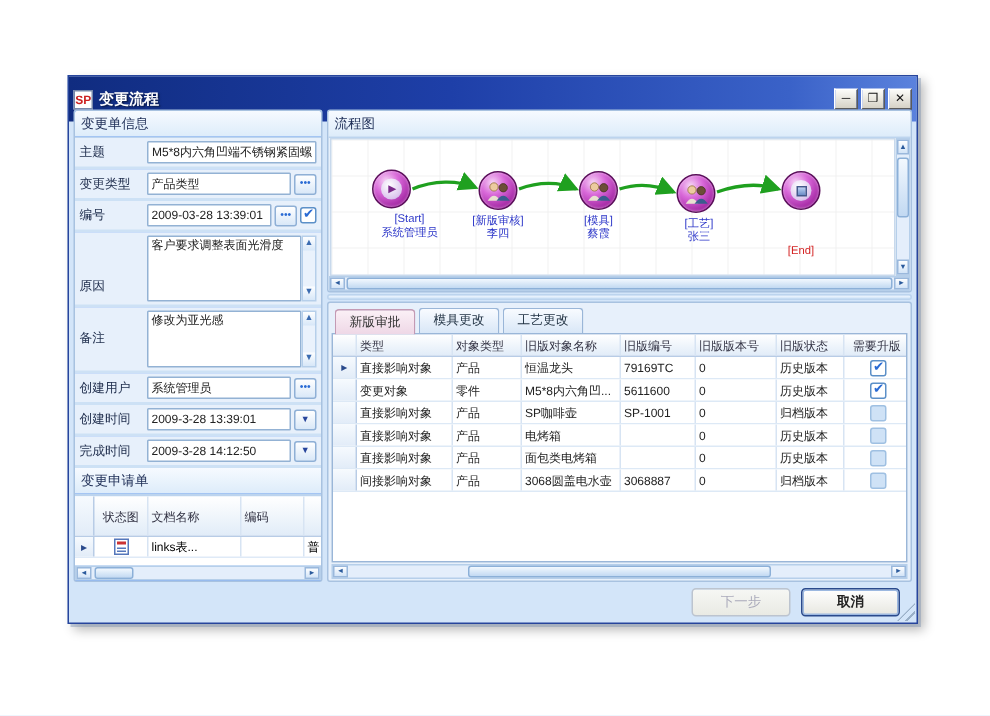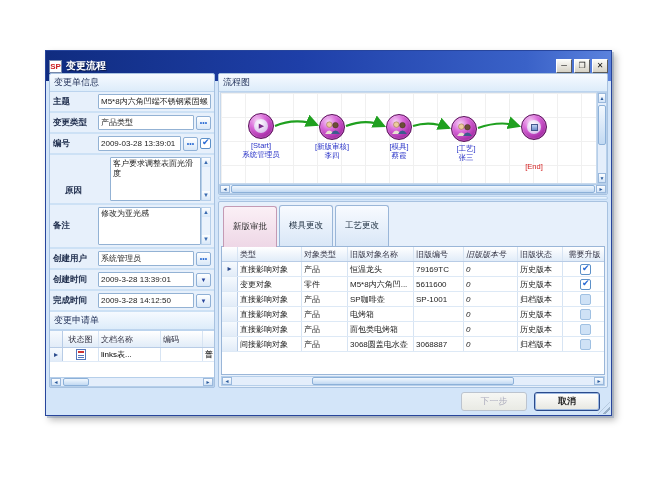--- a/index.html
+++ b/index.html
@@ -23,40 +23,40 @@
   .content { position:absolute; left:0; right:0; top:19px; bottom:0; padding:3px; display:flex; flex-direction:column; gap:2px; }
   .main { flex:1; display:flex; gap:3px; min-height:0; }
 
   
   .left-panel { width:166px; flex:none; background:#3b82f6; border:1px solid #a8c2e0; border-radius:2px;
                 display:flex; flex-direction:column; overflow:hidden; }
   .group-header { flex:none; font-size:9px; color:#1c2c55; padding:2px 4px;
                   background:linear-gradient(#f6faff,#ddecfa); border-bottom:1px solid #bcd4ee; }
   .field-row { flex:none; display:flex; align-items:center; padding:2px 3px;
                border-bottom:2px solid #cde1f5; background:#e7f0fb; }
-  .field-label { width:45px; flex:none; font-size:8.5px; color:#22304f;font-weight:bold; }
+  .field-label { width:45px; flex:none; font-size:8.5px; color:#22304f; }
   .tfield { flex:1; min-width:0; height:15px; font-size:8px; color:#222; border:1px solid #93b2d4;
             background:#fff; padding:0 2px; border-radius:1px; }
   textarea.tfield { height:auto; resize:none; overflow:hidden; line-height:1.25; padding:1px 2px; }
   .mini-btn { width:15px; height:14px; margin-left:2px; flex:none; cursor:pointer;
               background:linear-gradient(#ffffff,#d9e8f8); border:1px solid #8fb0d6; border-radius:2px;
               color:#2a6bd4; font-size:7px; line-height:12px; text-align:center; }
   .mini-btn.dd { color:#27459c; font-size:6px; }
   .checkbox { width:11px; height:11px; flex:none; background:#cfe2f6; border:1px solid #9fc0e2;
               border-radius:2px; margin-left:2px; position:relative; cursor:pointer; }
   .checkbox.checked { background:#fff; border-color:#5c90c8; }
   .checkbox.checked::after { content:"\2714"; position:absolute; left:1px; top:-2px; font-size:9px; color:#2a6bd4; }
   .area-rail { width:10px; flex:none; align-self:stretch; display:flex; flex-direction:column;
                justify-content:space-between; background:#eaf2fc; border:1px solid #b6cfea; }
   .rail-arrow { font-size:6px; color:#3a6bb0; text-align:center; line-height:8px; height:9px;
                 background:linear-gradient(#fdfeff,#d7e7f8); cursor:pointer; }
 
   
   .lgrid { flex:1; display:flex; flex-direction:column; min-height:0; background:#fff; border-top:1px solid #bcd4ee; }
-  .lg-head { display:flex; height:17px; flex:none; background:linear-gradient(#ffffff,#e1ecf8);
+  .lg-head { display:flex; height:27px; flex:none; background:linear-gradient(#ffffff,#e1ecf8);
              border-bottom:1px solid #b8cce6; font-size:8px; color:#334; }
   .lg-row { display:flex; height:14px; flex:none; border-bottom:1px solid #dfeaf7; font-size:8px; align-items:center; cursor:pointer; }
   .lg-filler { flex:1; background:#fff; }
   .cell { padding:0 2px; border-right:1px solid #d7e4f3; height:100%; display:flex; align-items:center;
           white-space:nowrap; overflow:hidden; }
   .c-sel { width:13px; flex:none; background:linear-gradient(#f6fafe,#e2ecf8); border-right:1px solid #b8cce6; justify-content:center; }
   .c-st { width:36px; flex:none; justify-content:center; }
   .c-doc { width:62px; flex:none; }
   .c-code { width:42px; flex:none; }
   .c-x { flex:1; min-width:0; border-right:none; }
@@ -97,32 +97,32 @@
   .node-label.end { color:#d42222; }
   .flow-svg { position:absolute; left:0; top:0; width:100%; height:100%; pointer-events:none; }
 
   .splitter { height:4px; flex:none; margin:1px 0; background:linear-gradient(#f2f8ff,#cfe3f7);
               border:1px solid #bcd4ee; border-radius:2px; cursor:row-resize; }
 
   
   .tab-group { flex:1; min-height:0; background:#e7f0fb; border:1px solid #a8c2e0; border-radius:2px;
                display:flex; flex-direction:column; overflow:hidden; padding:2px 2px 1px; }
   .tab-strip { flex:none; display:flex; gap:2px; padding:1px 2px 0; }
-  .tab { font-size:8.5px; color:#234; padding:14px 9px; border:1px solid #9ab6d8; border-bottom:none;
+  .tab { font-size:8.5px; color:#234; padding:2px 9px; border:1px solid #9ab6d8; border-bottom:none;
          border-radius:3px 3px 0 0; background:linear-gradient(#f8fbff,#d9e7f7); cursor:pointer; white-space:nowrap; }
   .tab.active { background:linear-gradient(#fbf0f6,#eed7e6); border-color:#c49ab4; color:#333; position:relative; top:1px; }
   .table-wrap { flex:1; min-height:0; border:1px solid #9ab6d8; background:#fff; display:flex; flex-direction:column; overflow:hidden; }
   .thead { display:flex; height:15px; flex:none; background:linear-gradient(#ffffff,#e1ecf8);
            border-bottom:1px solid #b8cce6; font-size:8px; color:#334; }
   .trow { display:flex; height:15px; flex:none; border-bottom:1px solid #dde9f6; font-size:8px; color:#222;
           align-items:stretch; cursor:pointer; background:#fff; }
   .t-filler { flex:1; background:#fff; }
   .w-sel { width:16px; flex:none; justify-content:center; }
   .w0 { width:64px; flex:none; } .w1 { width:46px; flex:none; } .w2 { width:66px; flex:none; }
-  .w3 { width:50px; flex:none; } .w4 { width:54px; flex:none;font-style:italic; } .w5 { width:45px; flex:none; }
+  .w3 { width:50px; flex:none; } .w4 { width:54px; flex:none; } .w5 { width:45px; flex:none; }
   .w6 { width:44px; flex:none; justify-content:center; }
   .trow .c-sel2 { background:linear-gradient(#f6fafe,#e2ecf8); border-right:1px solid #b8cce6;
                   display:flex; align-items:center; justify-content:center; }
 
   
   .footer { flex:none; height:22px; display:flex; justify-content:flex-end; align-items:center; gap:7px; padding-right:8px; }
   .btn { width:66px; height:19px; font-size:9px; text-align:center; line-height:17px; border-radius:3px; cursor:pointer;
          background:linear-gradient(#ffffff,#e7e7e0); border:1px solid #7b8aa0; color:#222; }
   .btn.disabled { color:#aab; background:linear-gradient(#f6f7f4,#e9eae4); border-color:#bcc4cf; cursor:default; }
   .btn.default { border:1px solid #2a4a8c; box-shadow:0 0 0 1px #9cb8e0 inset; font-weight:bold; }
@@ -162,21 +162,21 @@
           </div>
 
           <div class="field-row">
             <div class="field-label">编号</div>
             <input class="tfield" value="2009-03-28 13:39:01" style="">
             <div class="mini-btn">•••</div>
             <span class="checkbox checked"></span>
           </div>
 
           <div class="field-row" style="height:50px; align-items:stretch;">
-            <div class="field-label" style="align-self:flex-end; padding-bottom:4px;margin-left:12px;">原因</div>
+            <div class="field-label" style="align-self:flex-end; padding-bottom:4px;">原因</div>
             <textarea class="tfield" style="">客户要求调整表面光滑度</textarea>
             <div class="area-rail">
               <div class="rail-arrow">▲</div>
               <div class="rail-arrow">▼</div>
             </div>
           </div>
 
           <div class="field-row" style="height:44px; align-items:stretch;">
             <div class="field-label" style="align-self:center;">备注</div>
             <textarea class="tfield" style="">修改为亚光感</textarea>
@@ -253,21 +253,21 @@
                   <path d="M125,33 C138,28 152,28 163,33" stroke="#1fa01f" stroke-width="2.2" fill="none" marker-end="url(#ah)"></path>
                   <path d="M192,33 C204,29 216,30 228,35" stroke="#1fa01f" stroke-width="2.2" fill="none" marker-end="url(#ah)"></path>
                   <path d="M257,35 C271,30 285,29 298,33" stroke="#1fa01f" stroke-width="2.2" fill="none" marker-end="url(#ah)"></path>
                 </svg>
 
                 <div class="flow-node" style="left:27px; top:20px;">
                   <div class="node-core">
                       <span class="play-glyph">▶</span>
                     </div>
                 </div>
-                <div class="node-label" style="left:0px; top:48px;">
+                <div class="node-label" style="left:12px; top:48px;">
                   <div>[Start]</div>
                     <div>系统管理员</div>
                 </div>
 
                 <div class="flow-node" style="left:98px; top:21px;">
                   <svg width="17" height="13" viewBox="0 0 16 12">
                     <circle cx="5" cy="3.3" r="2.6" fill="#eccb9f" stroke="#96713e" stroke-width="0.5"></circle>
                     <path d="M1,12 q4,-6.5 8,0 z" fill="#e8e0d0"></path>
                     <circle cx="10.8" cy="3.8" r="2.6" fill="#6b4e37" stroke="#46311f" stroke-width="0.5"></circle>
                     <path d="M6.6,12 q4.2,-6.5 8.4,0 z" fill="#3c5c8e"></path>

